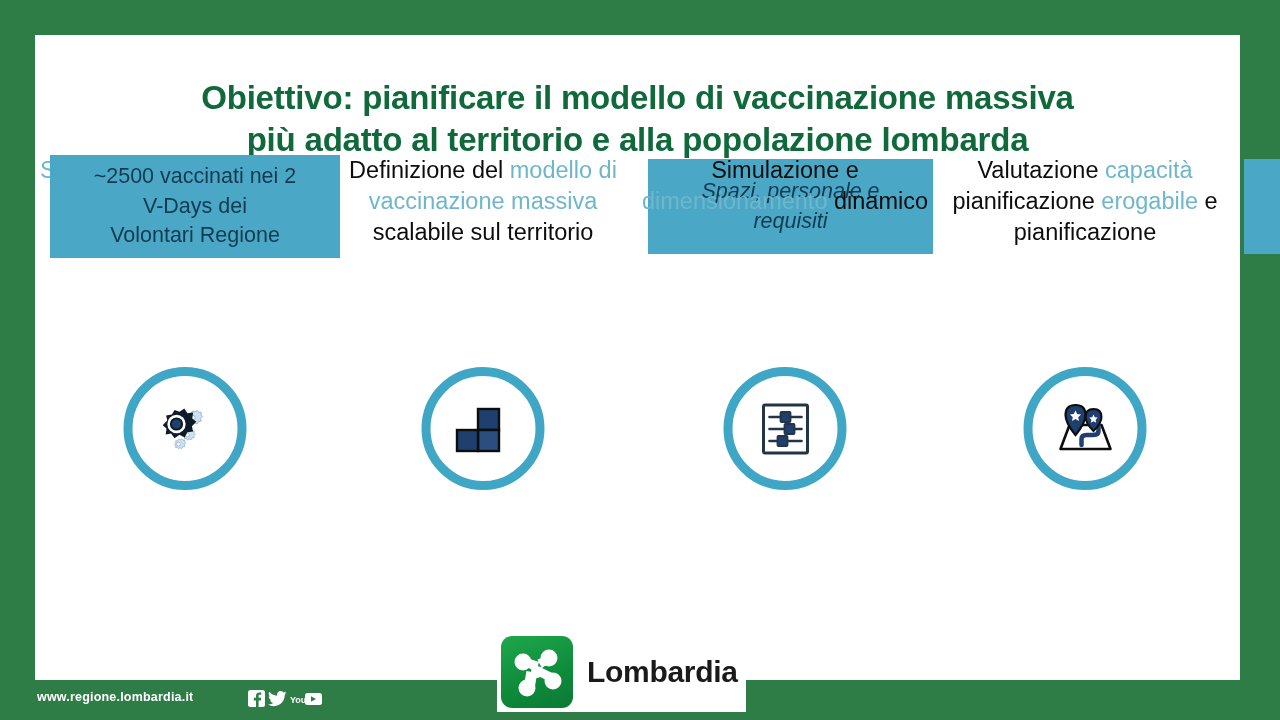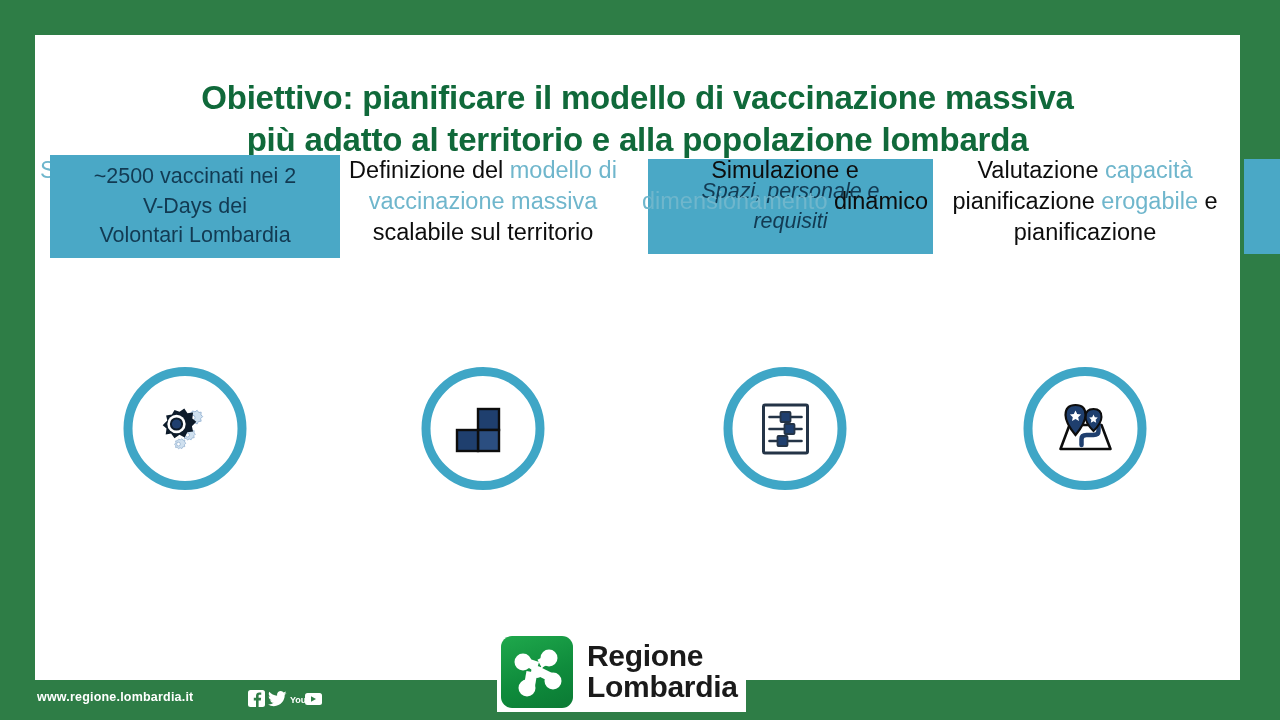--- a/index.html
+++ b/index.html
@@ -144,21 +144,21 @@
               <circle cx="2" cy="-3" r="9.2" fill="#ffffff"></circle>
               <circle cx="2" cy="-3" r="6.6" fill="#0d1b2a"></circle>
               <circle cx="2" cy="-3" r="4.6" fill="#1f3f6e"></circle>
             </g>
           </svg>
         </div>
         <div class="box b1">
           <div>
             <span>~2500 vaccinati nei 2</span>
             <span>V-Days dei</span>
-            <span>Volontari Lombardia</span>
+            <span>Volontari Regione</span>
           </div>
         </div>
       </div>
 
       <div class="col c2">
         <div class="coltext">
           <span>Definizione del </span><span class="hl">modello di vaccinazione massiva </span><span>scalabile sul territorio</span>
         </div>
         <div class="circle">
           <svg width="60" height="60" viewBox="0 0 60 60">
@@ -256,18 +256,17 @@
           <circle cx="36" cy="36" r="6"></circle>
           <path d="M22 26 L36 36 L48 22 L40 34 L52 45 L36 38 L26 52 L33 36 Z"></path>
           <rect x="20" y="23" width="17" height="9" transform="rotate(18 28 28)"></rect>
           <rect x="38" y="20" width="14" height="9" transform="rotate(-28 45 25)"></rect>
           <rect x="36" y="34" width="17" height="9" transform="rotate(26 44 39)"></rect>
           <rect x="24" y="36" width="11" height="16" transform="rotate(10 30 44)"></rect>
         </g>
       </svg>
     </div>
     <div class="logotext">
-      <span>Regione</span>
       <span>Lombardia</span>
     </div>
   </div>
 
 </div>
 
 </body></html>

